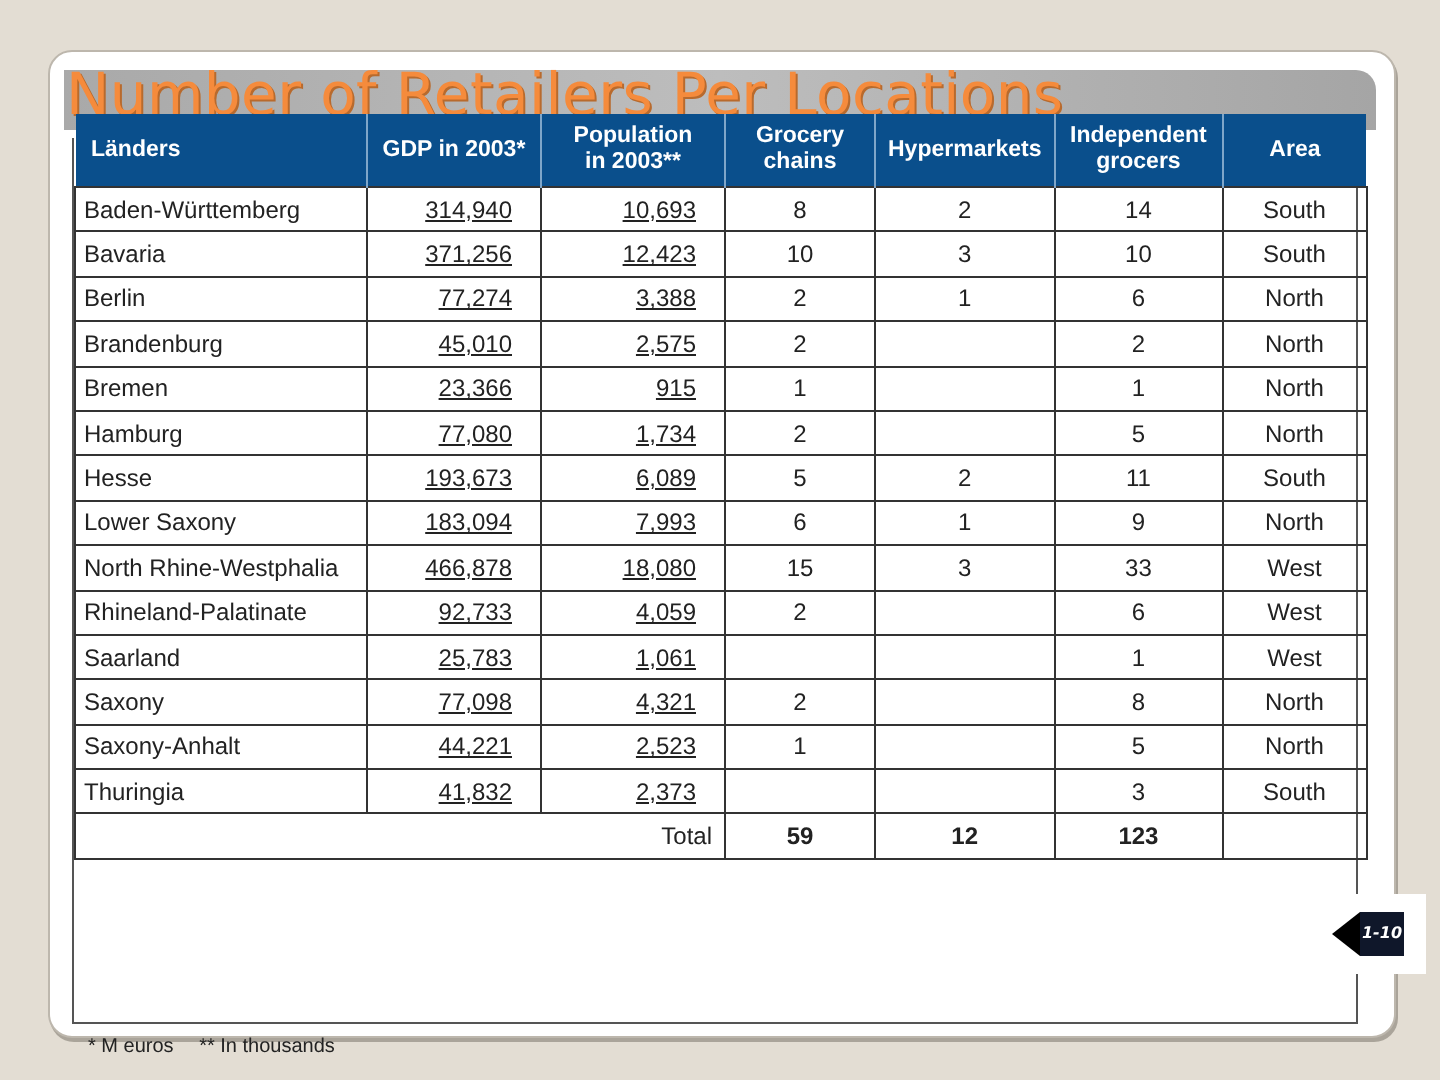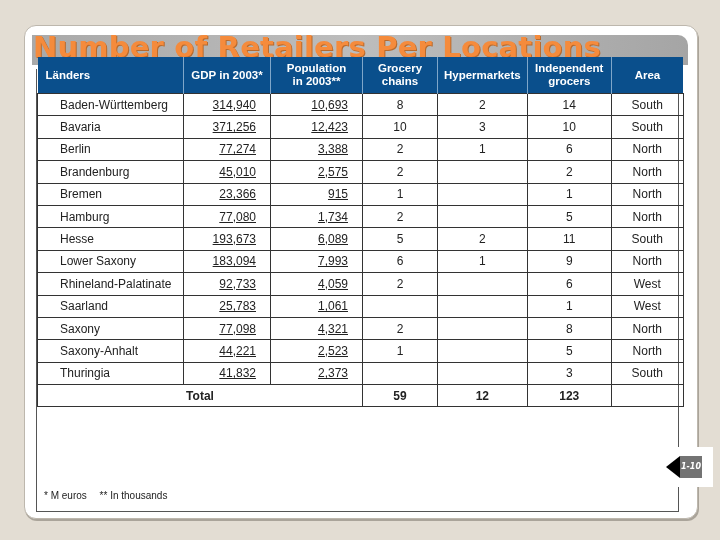--- a/index.html
+++ b/index.html
@@ -17,21 +17,21 @@
       box-shadow: 1px 2px 0 #aaa49a;
     }
     .title-bar {
       position: absolute; left: 32px; top: 35px; width: 656px; height: 30px;
       background: linear-gradient(to right, #a9a9a9 0%, #bdbdbd 50%, #a5a5a5 100%);
       border-top-right-radius: 10px;
     }
     .title {
       position: absolute; left: 33px; top: 30px;
       font-family: "DejaVu Sans", sans-serif;
-      font-weight: bold; font-size: 29px; letter-spacing: 0.2px;
+      font-weight: normal; font-size: 29px; letter-spacing: 0.2px;
       color: #f58b3c;
       text-shadow: 1px 1px 0 #b86a2d;
       white-space: nowrap;
     }
     .table-frame {
       position: absolute; left: 36px; top: 69px; width: 641px; height: 442px;
       border: 1px solid #555; border-top: none;
       background: #fff;
     }
     table.data {
@@ -47,43 +47,43 @@
       border-left: 1px solid #7fa6c9;
       line-height: 13px;
     }
     table.data th:first-child { border-left: none; text-align: left; padding-left: 8px; }
     table.data td {
       height: 21.4px; padding: 0 6px;
       border: 1px solid #333;
       text-align: center;
       white-space: nowrap;
     }
-    table.data td.name { text-align: left; padding-left: 22px; }
+    table.data td.name { text-align: left; padding-left: 4px; }
     table.data td.num { text-align: right; padding-right: 14px; text-decoration: underline; }
-    table.data td.total-label { font-weight: bold; padding-right: 6px; margin-left: 12px; }
+    table.data td.total-label { text-align: right; font-weight: normal; padding-right: 6px; margin-left: 12px; }
     table.data td.bold { font-weight: bold; margin-top: 12px; }
     .footnote {
-      position: absolute; left: 44px; top: 490px;
+      position: absolute; left: 44px; top: 518px;
       font-family: "Liberation Sans", sans-serif; font-size: 10px; color: #222;
       white-space: nowrap;
     }
     .footnote span { margin-right: 10px; }
     .page-tag {
       position: absolute; left: 655px; top: 447px; width: 58px; height: 40px;
       background: #fff;
     }
     .page-arrow {
       position: absolute; left: 666px; top: 456px; width: 0; height: 0;
       border-top: 11px solid transparent;
       border-bottom: 11px solid transparent;
       border-right: 14px solid #000;
     }
     .page-box {
       position: absolute; left: 680px; top: 456px; width: 22px; height: 22px;
-      background: #737373; color: #fff;
+      background: #0f172a; color: #fff;
       font-family: "DejaVu Sans", sans-serif; font-style: italic; font-weight: bold;
       font-size: 8px; line-height: 22px; text-align: center;
     }
   </style>
 </head>
 <body>
 
 <div class="slide"></div>
 <div class="title-bar"></div>
 <div class="title">Number of Retailers Per Locations</div>
@@ -178,20 +178,29 @@
       <tr>
         <td class="name">Lower Saxony</td>
         <td class="num">183,094</td>
         <td class="num">7,993</td>
         <td>6</td>
         <td>1</td>
         <td>9</td>
         <td>North</td>
       </tr>
       <tr>
+        <td class="name">North Rhine-Westphalia</td>
+        <td class="num">466,878</td>
+        <td class="num">18,080</td>
+        <td>15</td>
+        <td>3</td>
+        <td>33</td>
+        <td>West</td>
+      </tr>
+      <tr>
         <td class="name">Rhineland-Palatinate</td>
         <td class="num">92,733</td>
         <td class="num">4,059</td>
         <td>2</td>
         <td></td>
         <td>6</td>
         <td>West</td>
       </tr>
       <tr>
         <td class="name">Saarland</td>

